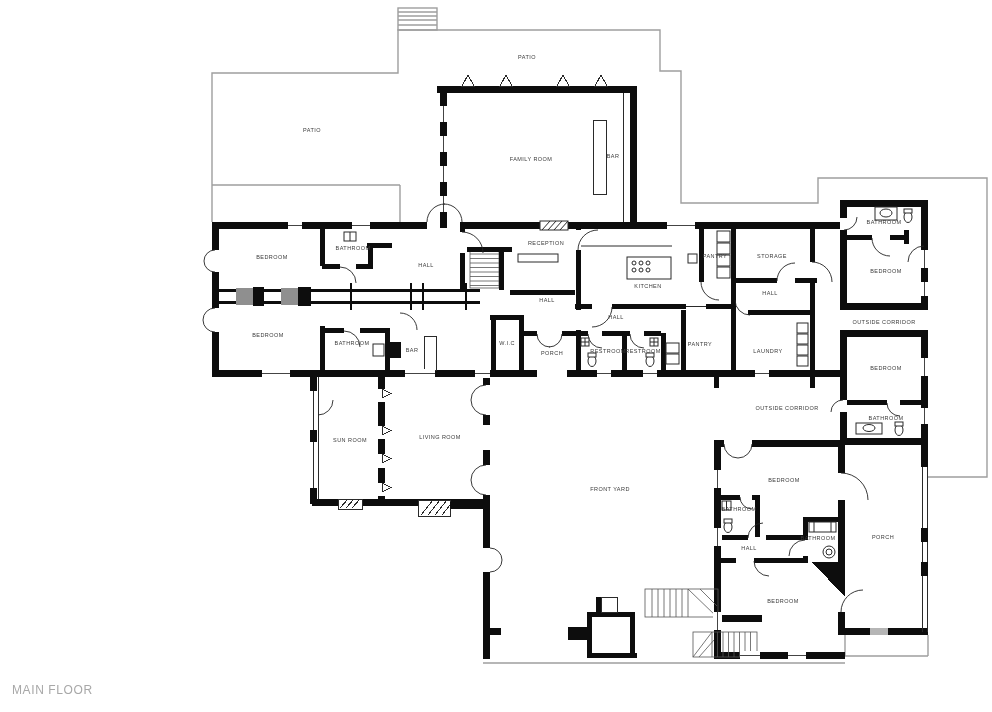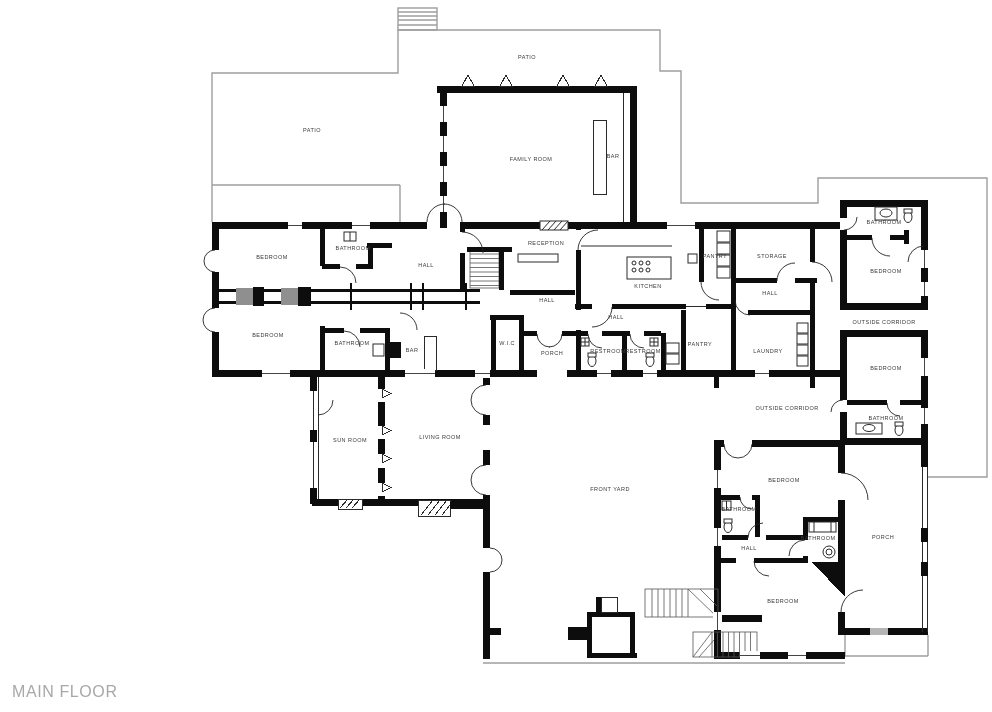--- a/index.html
+++ b/index.html
@@ -17,21 +17,21 @@
     position:absolute;
     transform:translate(-50%,-50%);
     font-size:5.5px;
     letter-spacing:.45px;
     color:var(--label);
     white-space:nowrap;
     font-weight:400;
   }
   #floor-title{
     position:absolute;left:12px;top:683px;
-    font-size:16px;letter-spacing:.6px;color:var(--title);
+    font-size:12px;letter-spacing:.6px;color:var(--title);
   }
   .thin{stroke:#9e9e9e;stroke-width:1.4;fill:none;}
   .w7{stroke:var(--wall);stroke-width:7;fill:none;}
   .w5{stroke:var(--wall);stroke-width:5;fill:none;}
   .w3{stroke:var(--wall);stroke-width:3;fill:none;}
   .w2{stroke:var(--wall);stroke-width:2;fill:none;}
   .fx{stroke:#2a2a2a;stroke-width:1;fill:none;}
   .fxw{stroke:#2a2a2a;stroke-width:1;fill:#fff;}
   .door{stroke:#222;stroke-width:.9;fill:none;}
   .winline{stroke:#444;stroke-width:1;fill:none;}

